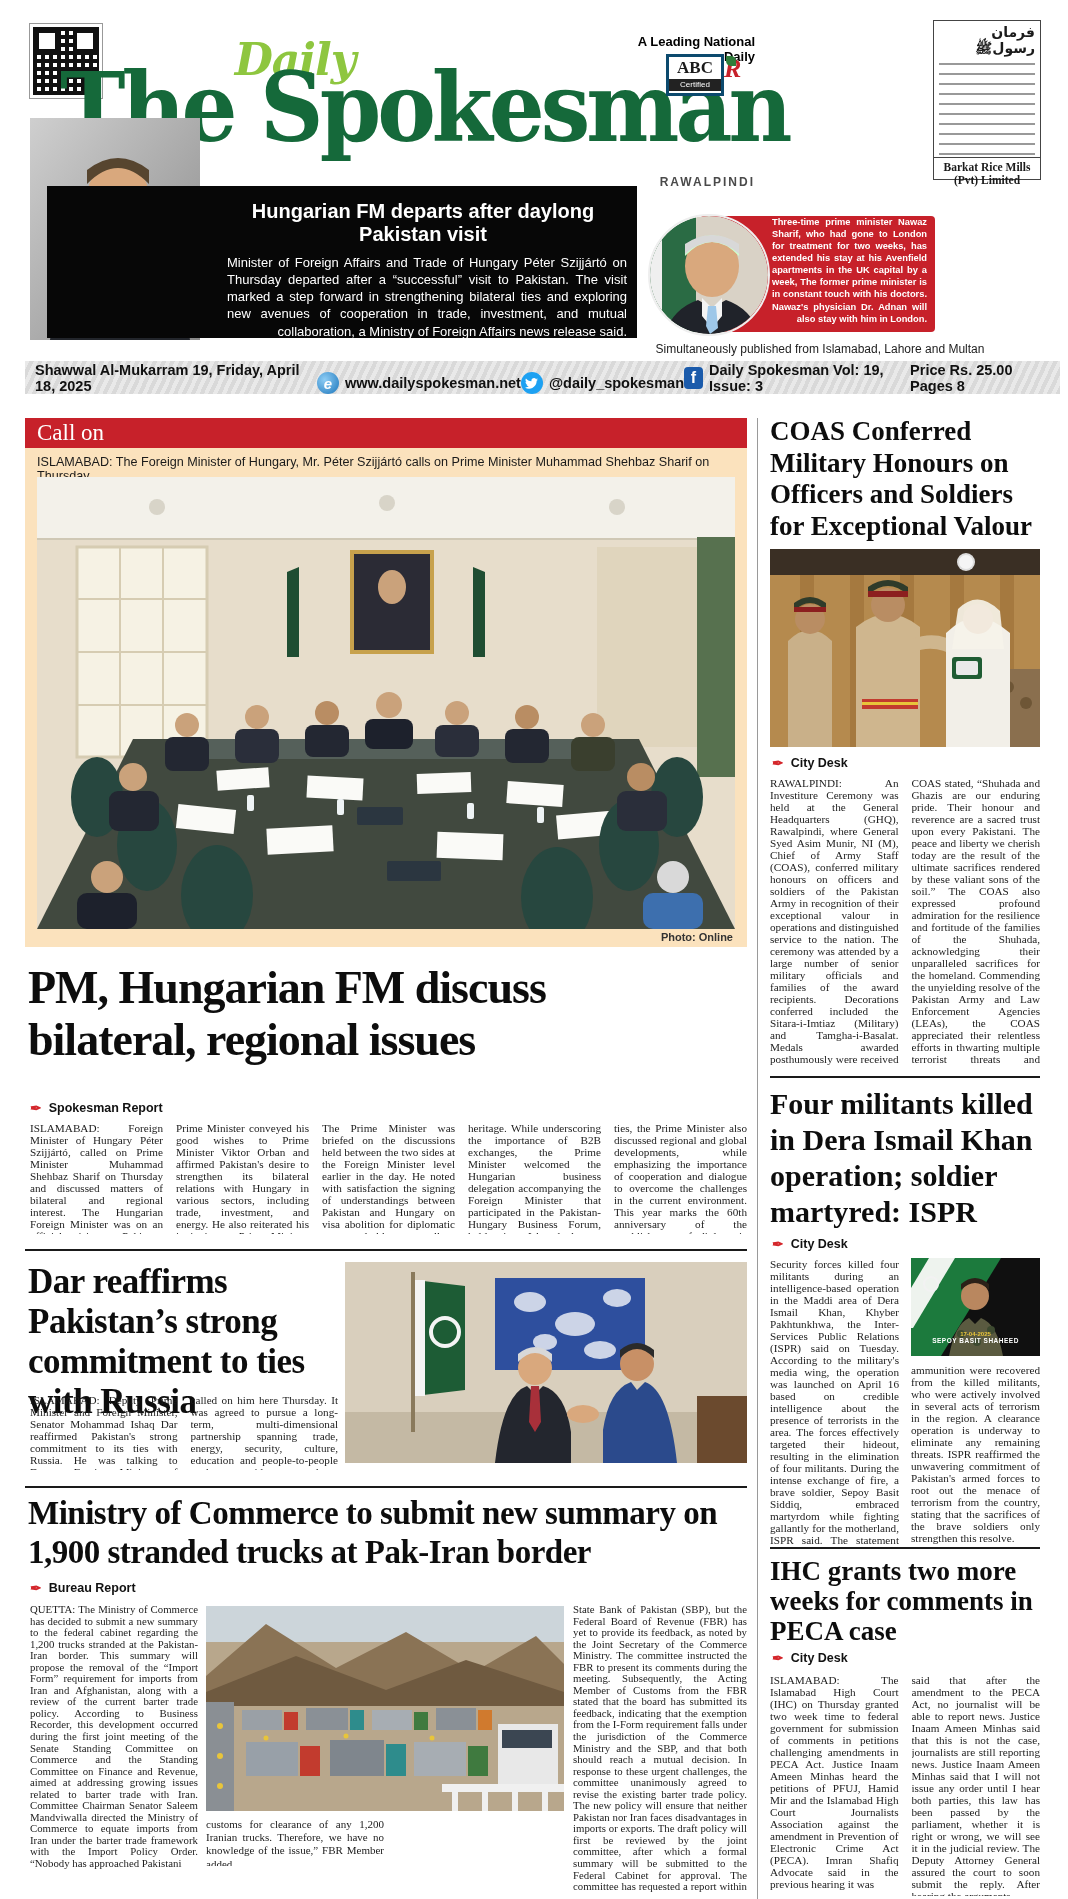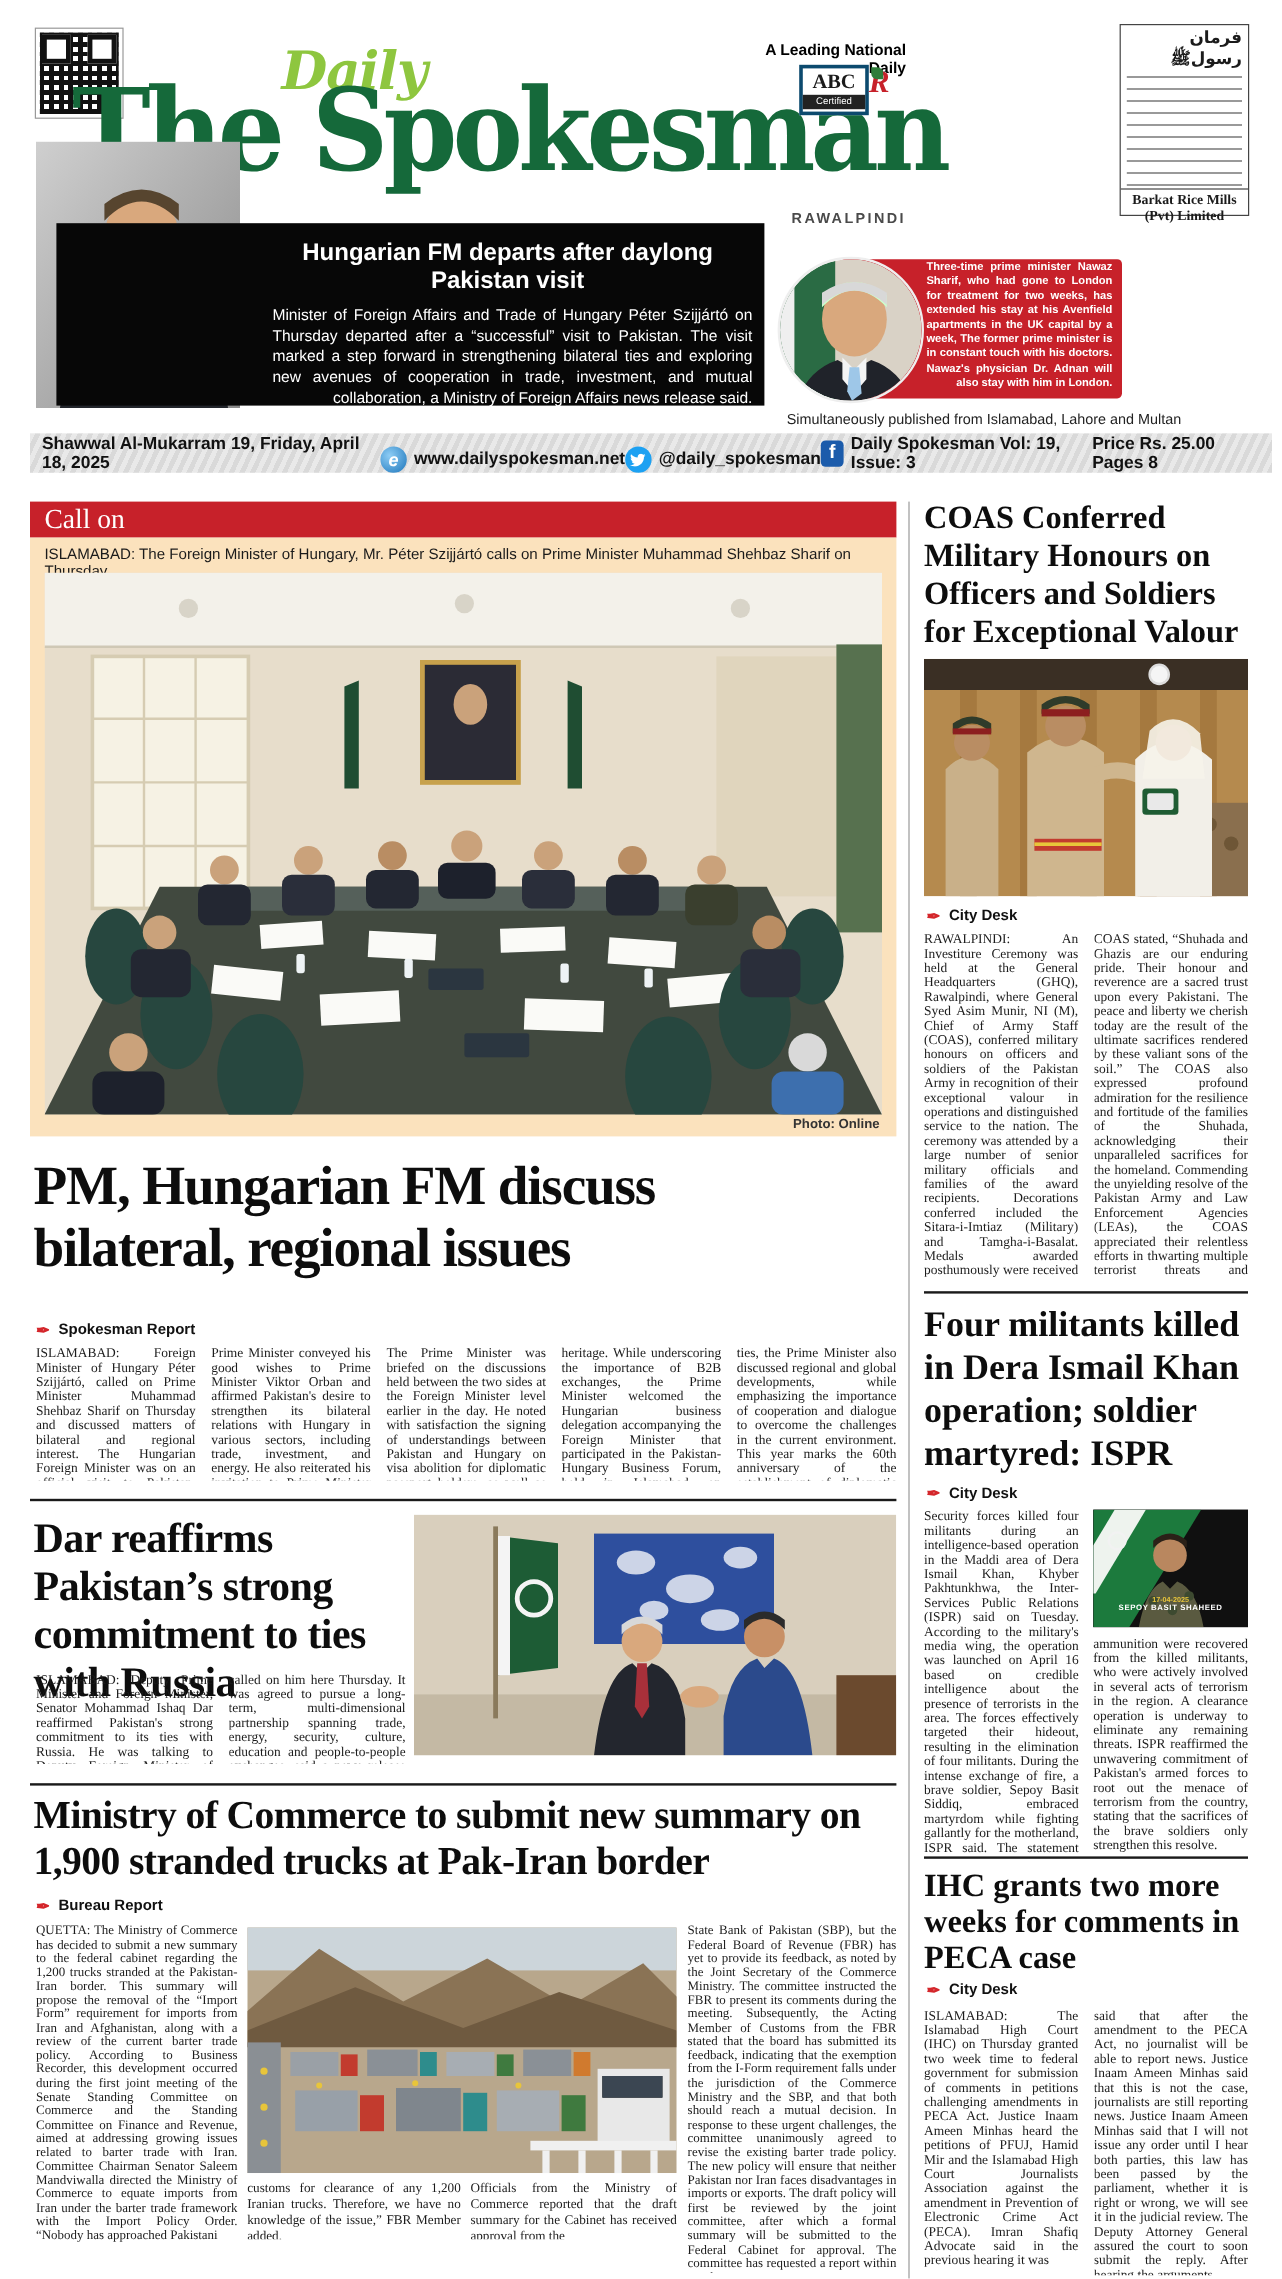--- a/index.html
+++ b/index.html
@@ -360,21 +360,20 @@
           <rect x="336" y="186" width="6" height="19"></rect>
         </g>
       <g fill="#e8c53a">
           <circle cx="60" cy="132" r="2.5"></circle>
           <circle cx="140" cy="130" r="2.5"></circle>
           <circle cx="226" cy="132" r="2.5"></circle>
         </g>
     </svg>
   </div>
   <div class="abs capcol" style="left:206px;top:1818px;width:178px;height:48px;">customs for clearance of any 1,200 Iranian trucks. Therefore, we have no knowledge of the issue,” FBR Member added.</div>
-  <div class="abs capcol" style="left:392px;top:1818px;width:172px;height:48px;">Officials from the Ministry of Commerce reported that the draft summary for the Cabinet has received approval from the</div>
   <div class="abs body-t" style="left:573px;top:1604px;width:174px;height:290px;font-size:10.8px;">State Bank of Pakistan (SBP), but the Federal Board of Revenue (FBR) has yet to provide its feedback, as noted by the Joint Secretary of the Commerce Ministry. The committee instructed the FBR to present its comments during the meeting. Subsequently, the Acting Member of Customs from the FBR stated that the board has submitted its feedback, indicating that the exemption from the I-Form requirement falls under the jurisdiction of the Commerce Ministry and the SBP, and that both should reach a mutual decision. In response to these urgent challenges, the committee unanimously agreed to revise the existing barter trade policy. The new policy will ensure that neither Pakistan nor Iran faces disadvantages in imports or exports. The draft policy will first be reviewed by the joint committee, after which a formal summary will be submitted to the Federal Cabinet for approval. The committee has requested a report within ten days.</div>
 
   <div class="abs vdiv" style="left:757px;top:418px;height:1481px;"></div>
 
   <div class="abs hl coas" style="left:770px;top:416px;width:270px;">COAS Conferred Military Honours on Officers and Soldiers for Exceptional Valour</div>
   <div class="abs photo" style="left:770px;top:549px;width:270px;height:198px;">
     <svg width="270" height="198" viewBox="0 0 270 198">
       <rect width="270" height="198" fill="#b58a4e"></rect>
       <g fill="#a5793f">
           <rect x="30" width="14" height="198"></rect>

